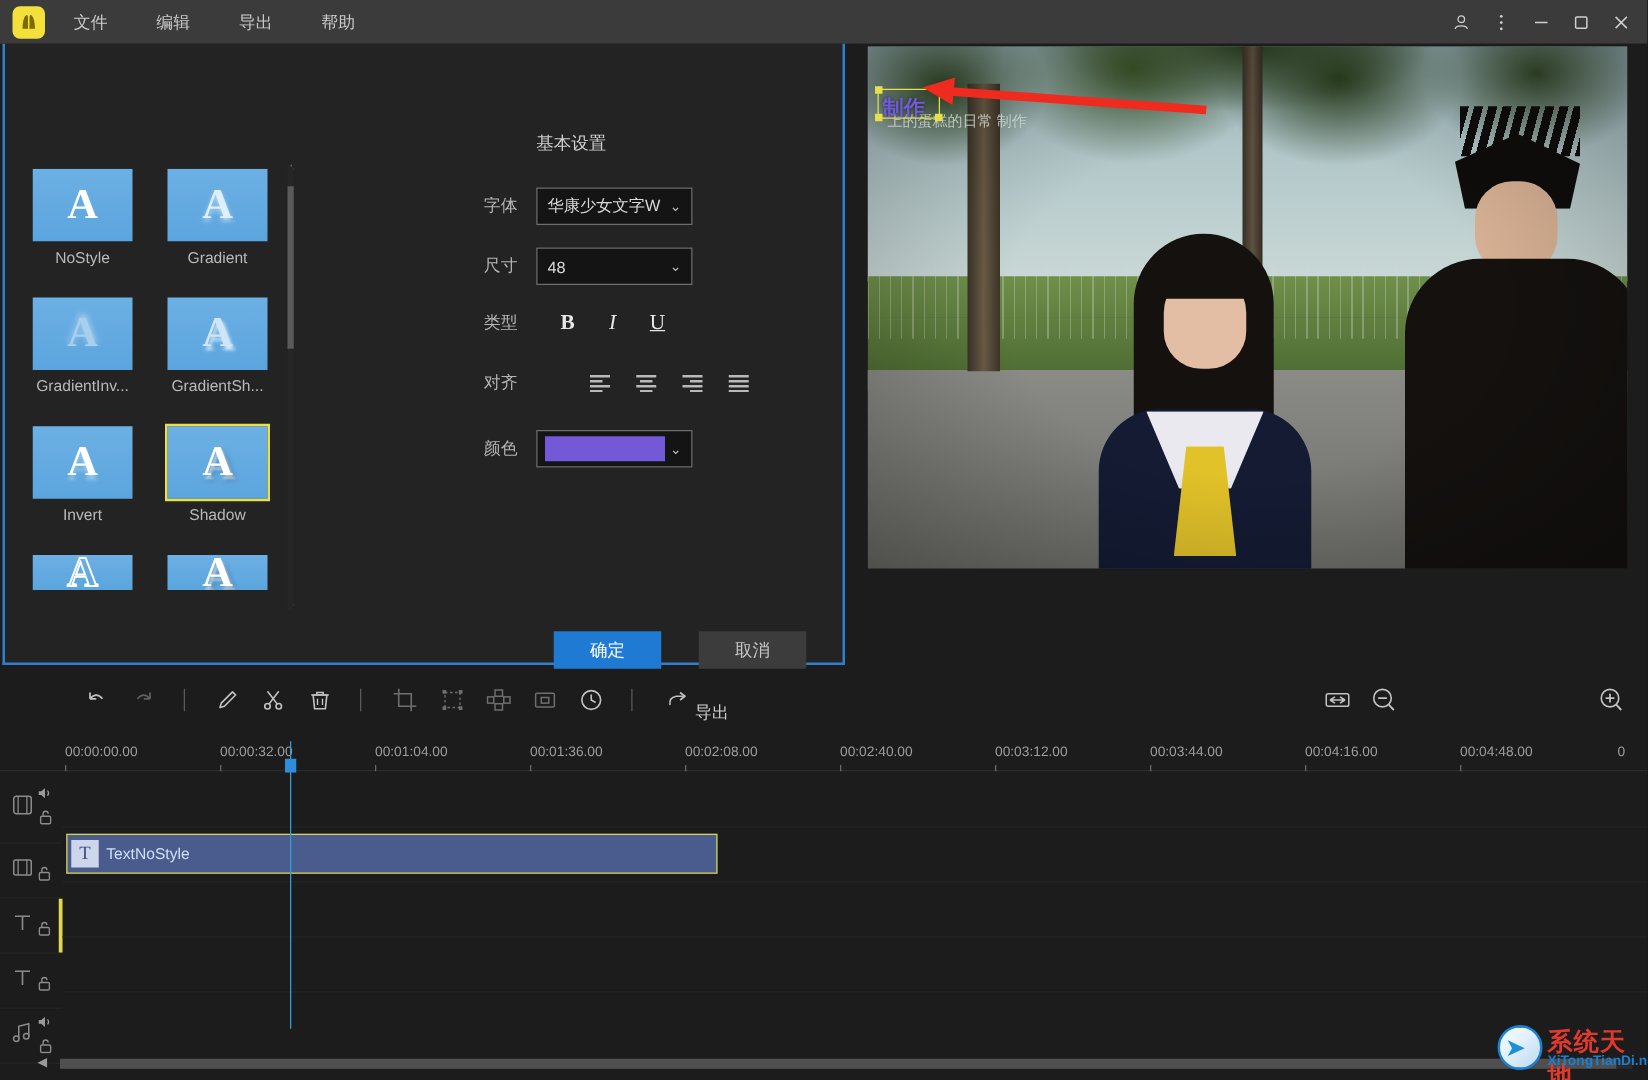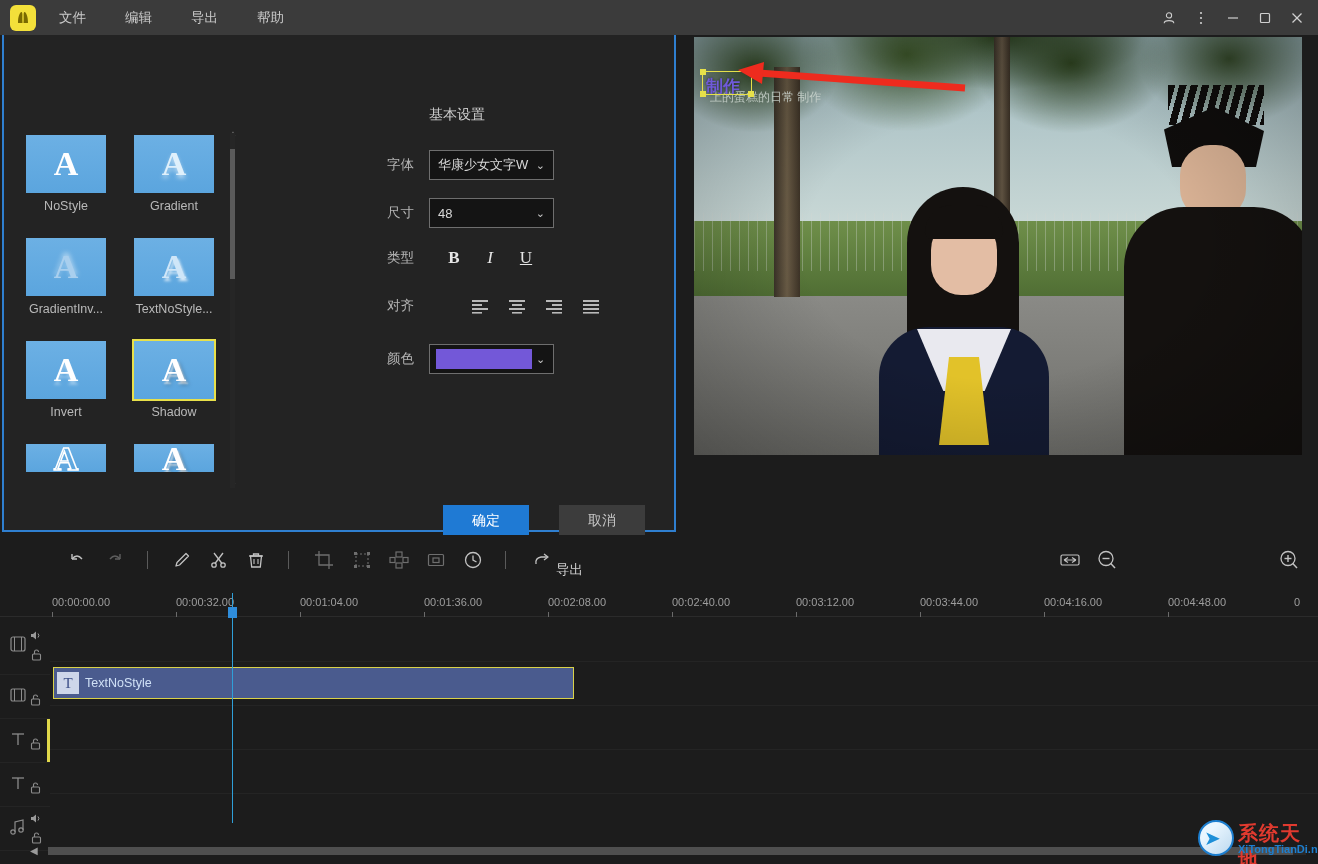--- a/index.html
+++ b/index.html
@@ -327,21 +327,21 @@
         <div class="style-cell">
           <div class="thumb gradinv">
               <span>A</span>
             </div>
           <div class="style-label">GradientInv...</div>
         </div>
         <div class="style-cell">
           <div class="thumb gradsh">
               <span>A</span>
             </div>
-          <div class="style-label">TextNoStyle...</div>
+          <div class="style-label">GradientSh...</div>
         </div>
         <div class="style-cell">
           <div class="thumb invert">
               <span>A</span>
             </div>
           <div class="style-label">Invert</div>
         </div>
         <div class="style-cell">
           <div class="thumb shadow sel">
               <span>A</span>

